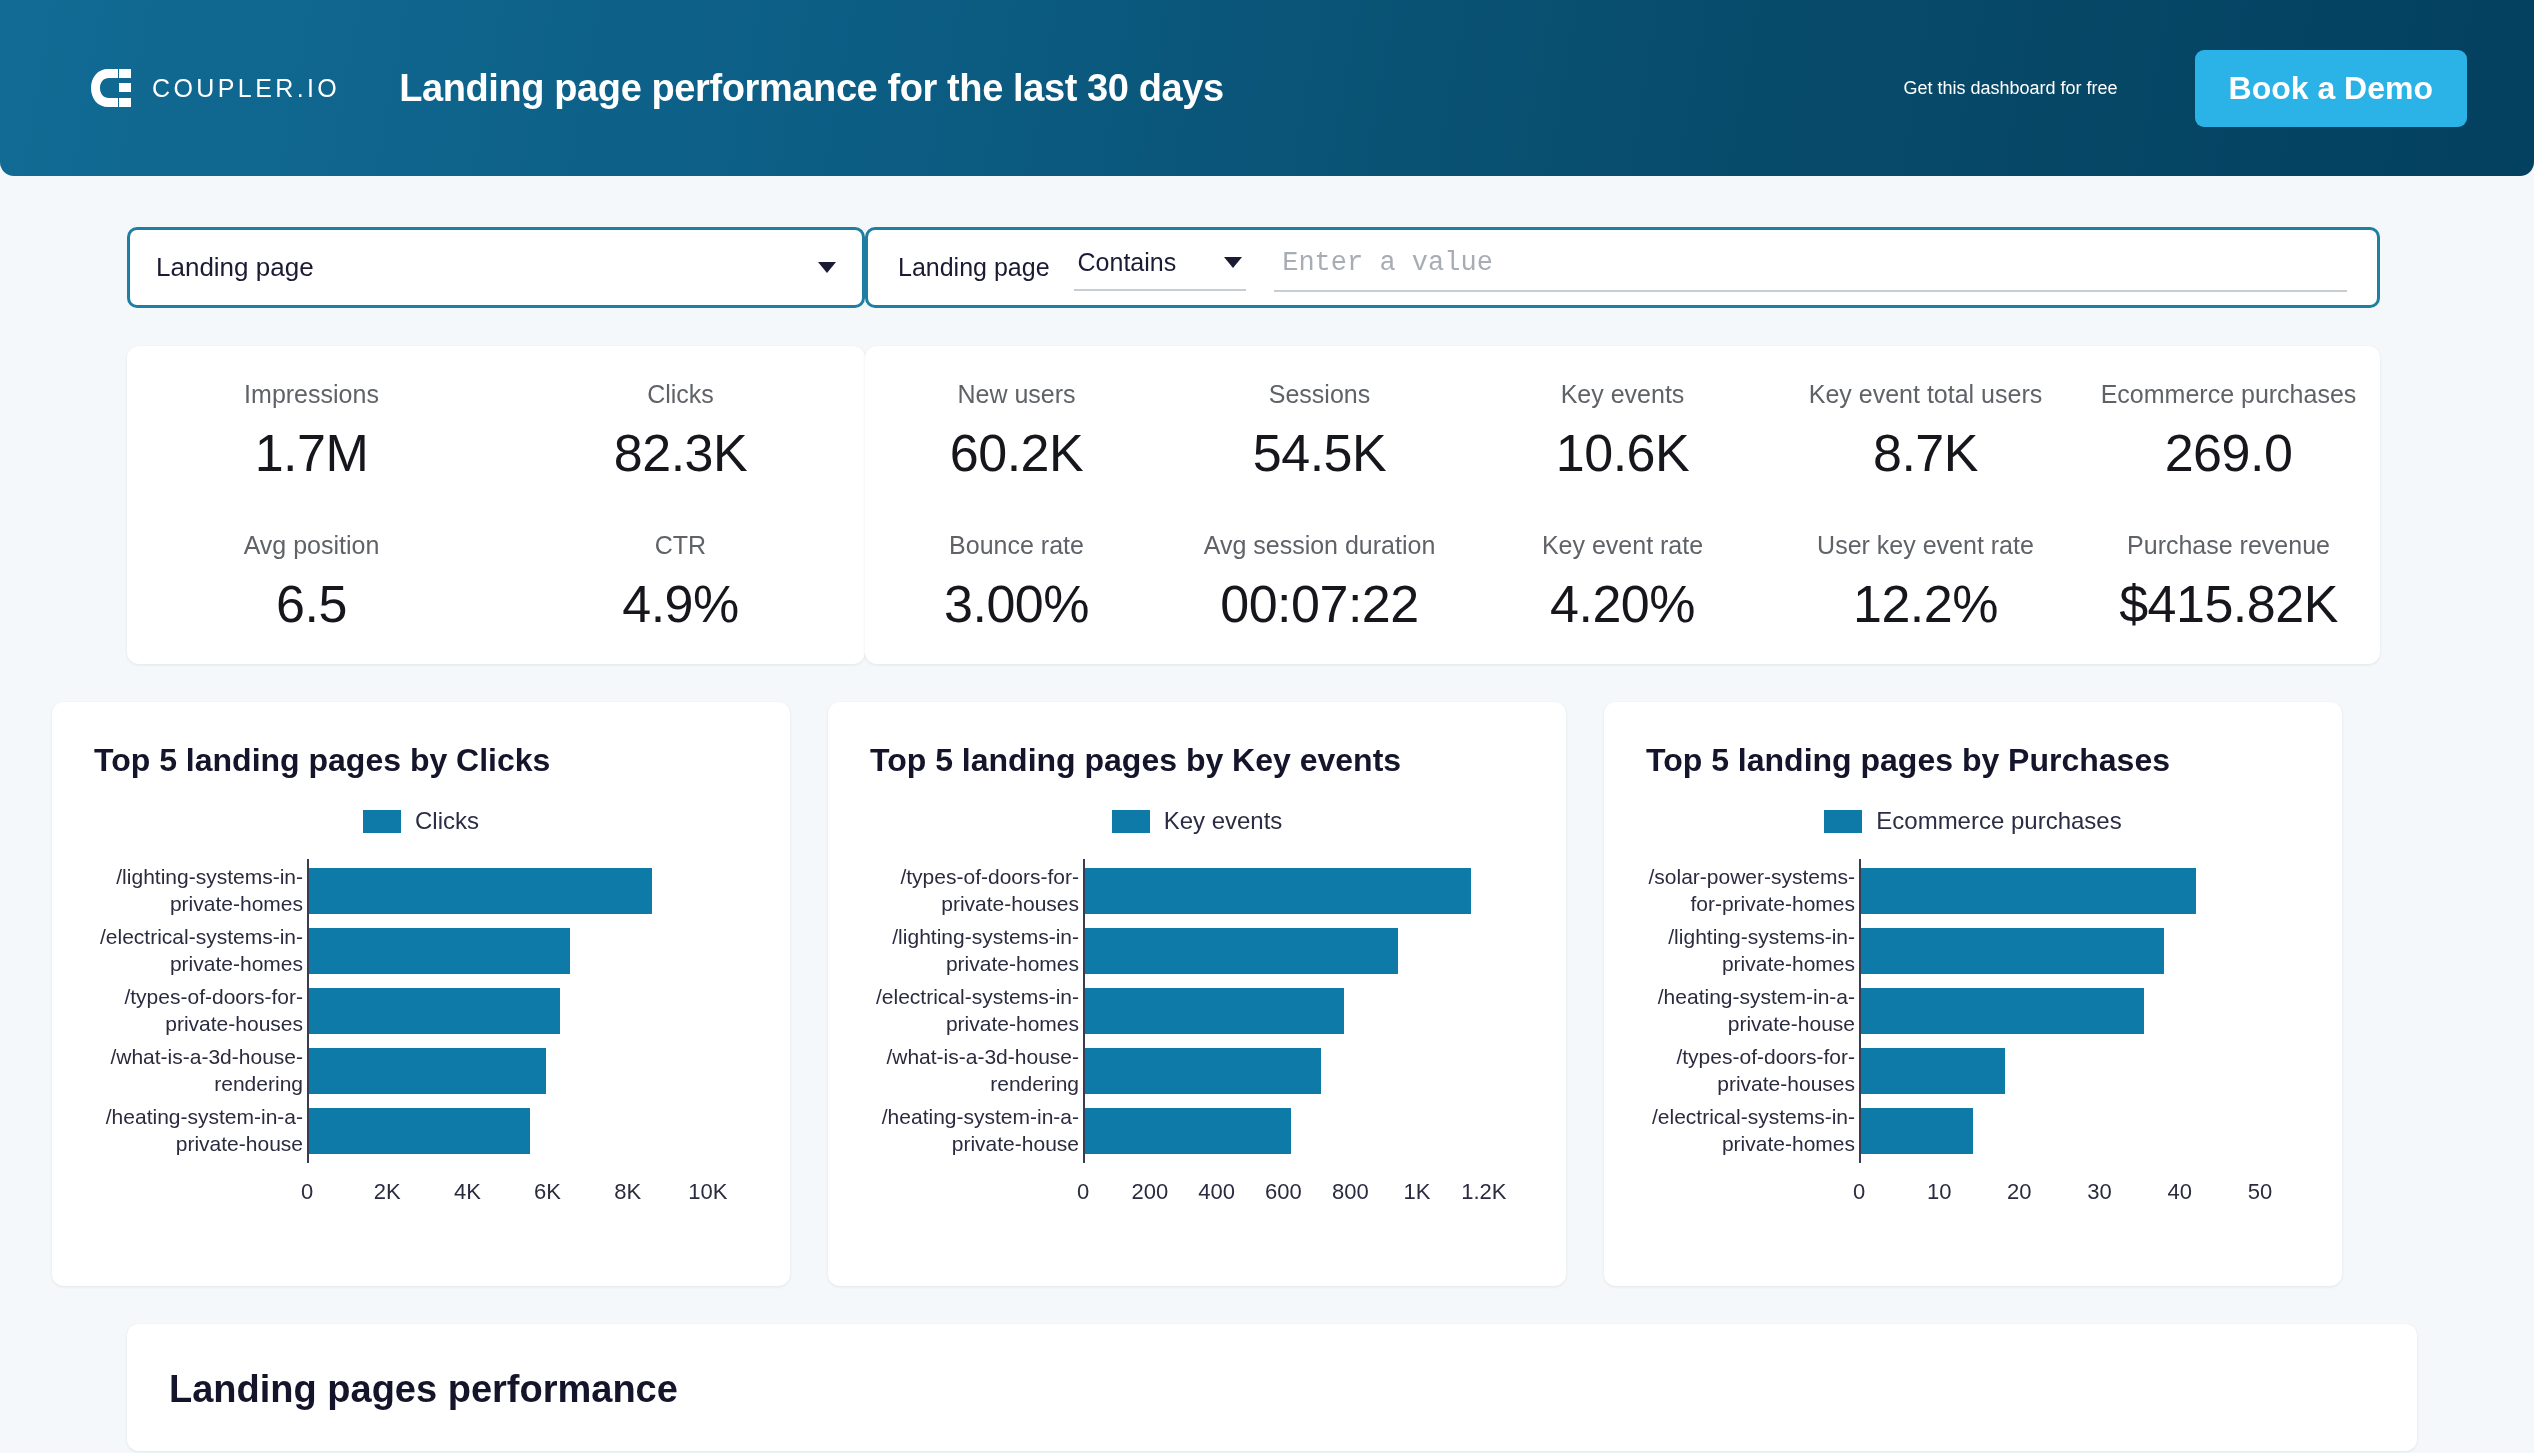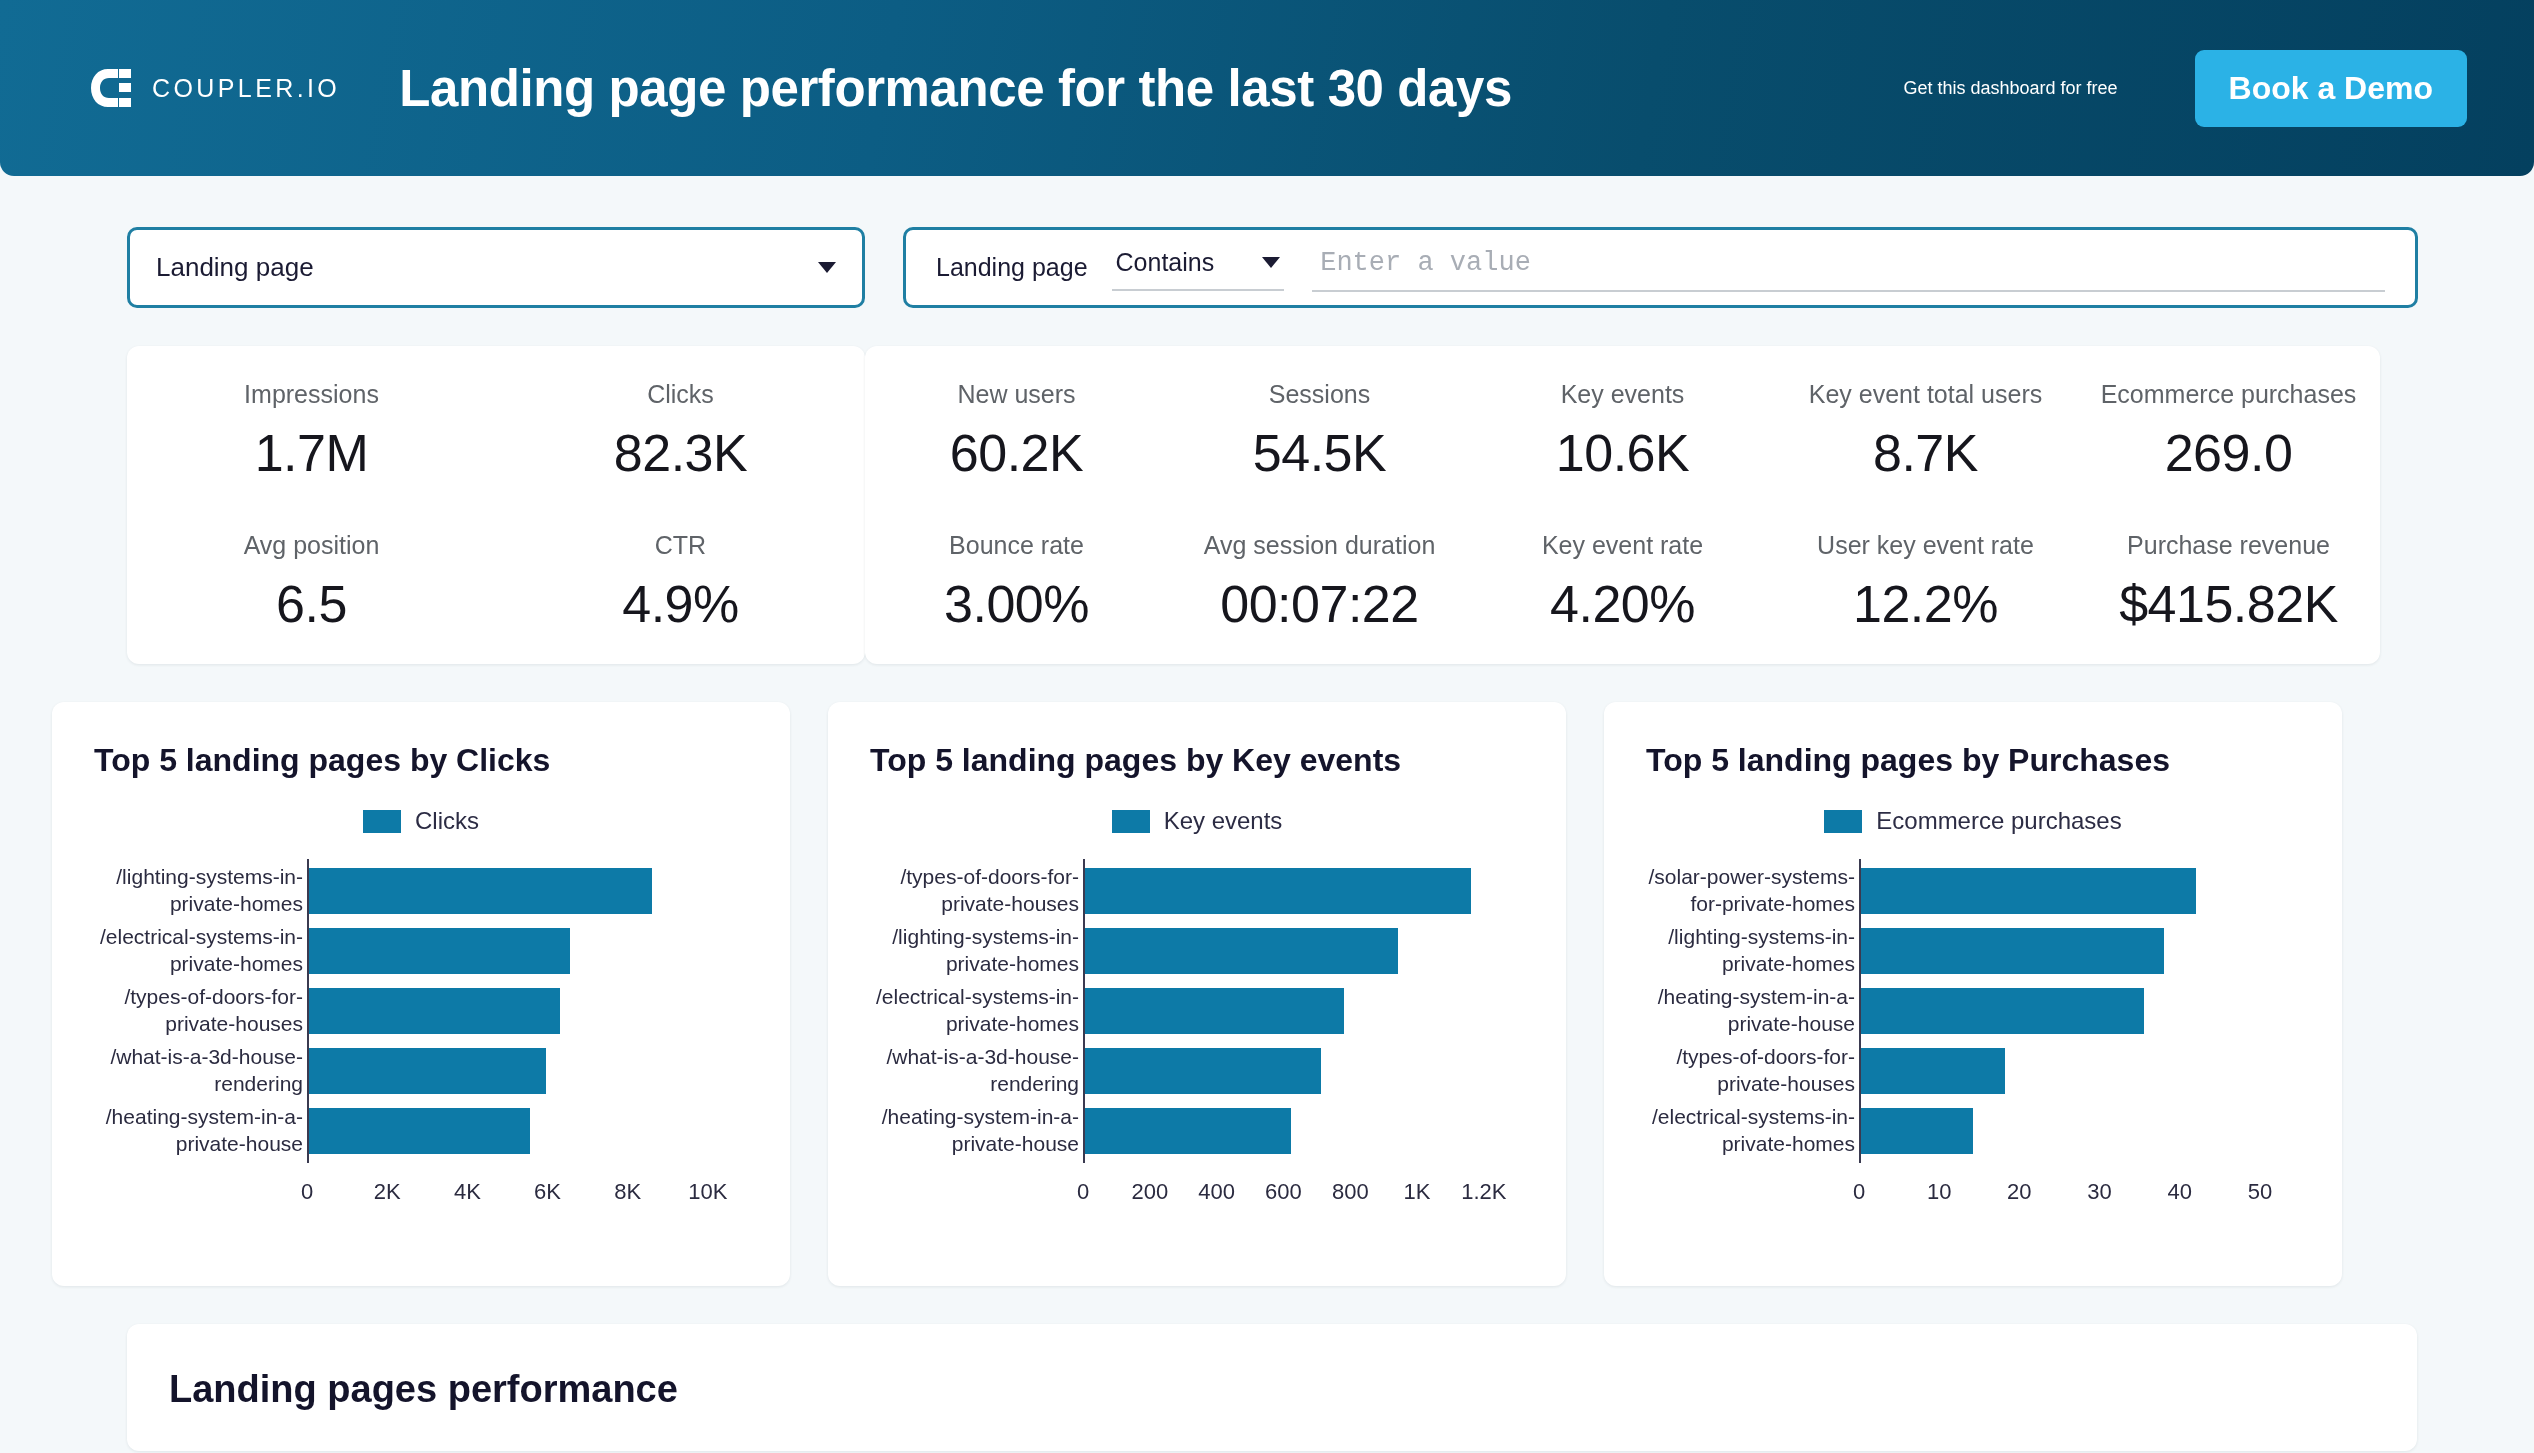--- a/index.html
+++ b/index.html
@@ -32,21 +32,21 @@
   .logo-mark { width: 46px; height: 46px; display: block; }
   .logo-text {
     color: #ffffff;
     font-size: 25px;
     letter-spacing: 3.4px;
     font-weight: 400;
     white-space: nowrap;
   }
   .header-title {
     color: #ffffff;
-    font-size: 51px;
+    font-size: 38px;
     font-weight: 700;
     margin-left: 59px;
     letter-spacing: -0.4px;
     white-space: nowrap;
   }
   .header-right {
     position: absolute;
     right: 67px;
     display: flex;
     align-items: center;
@@ -70,21 +70,20 @@
     padding: 20px 34px;
     cursor: pointer;
     white-space: nowrap;
     font-family: "Liberation Sans", sans-serif;
   }
 
   
   .filter-row {
     display: flex;
     margin: 51px 0 0 127px;
-    gap: 38px;
   }
   .filter-select {
     width: 738px;
     height: 81px;
     background: #ffffff;
     border: 3px solid #1f7fa3;
     border-radius: 10px;
     display: flex;
     align-items: center;
     padding: 0 26px;

